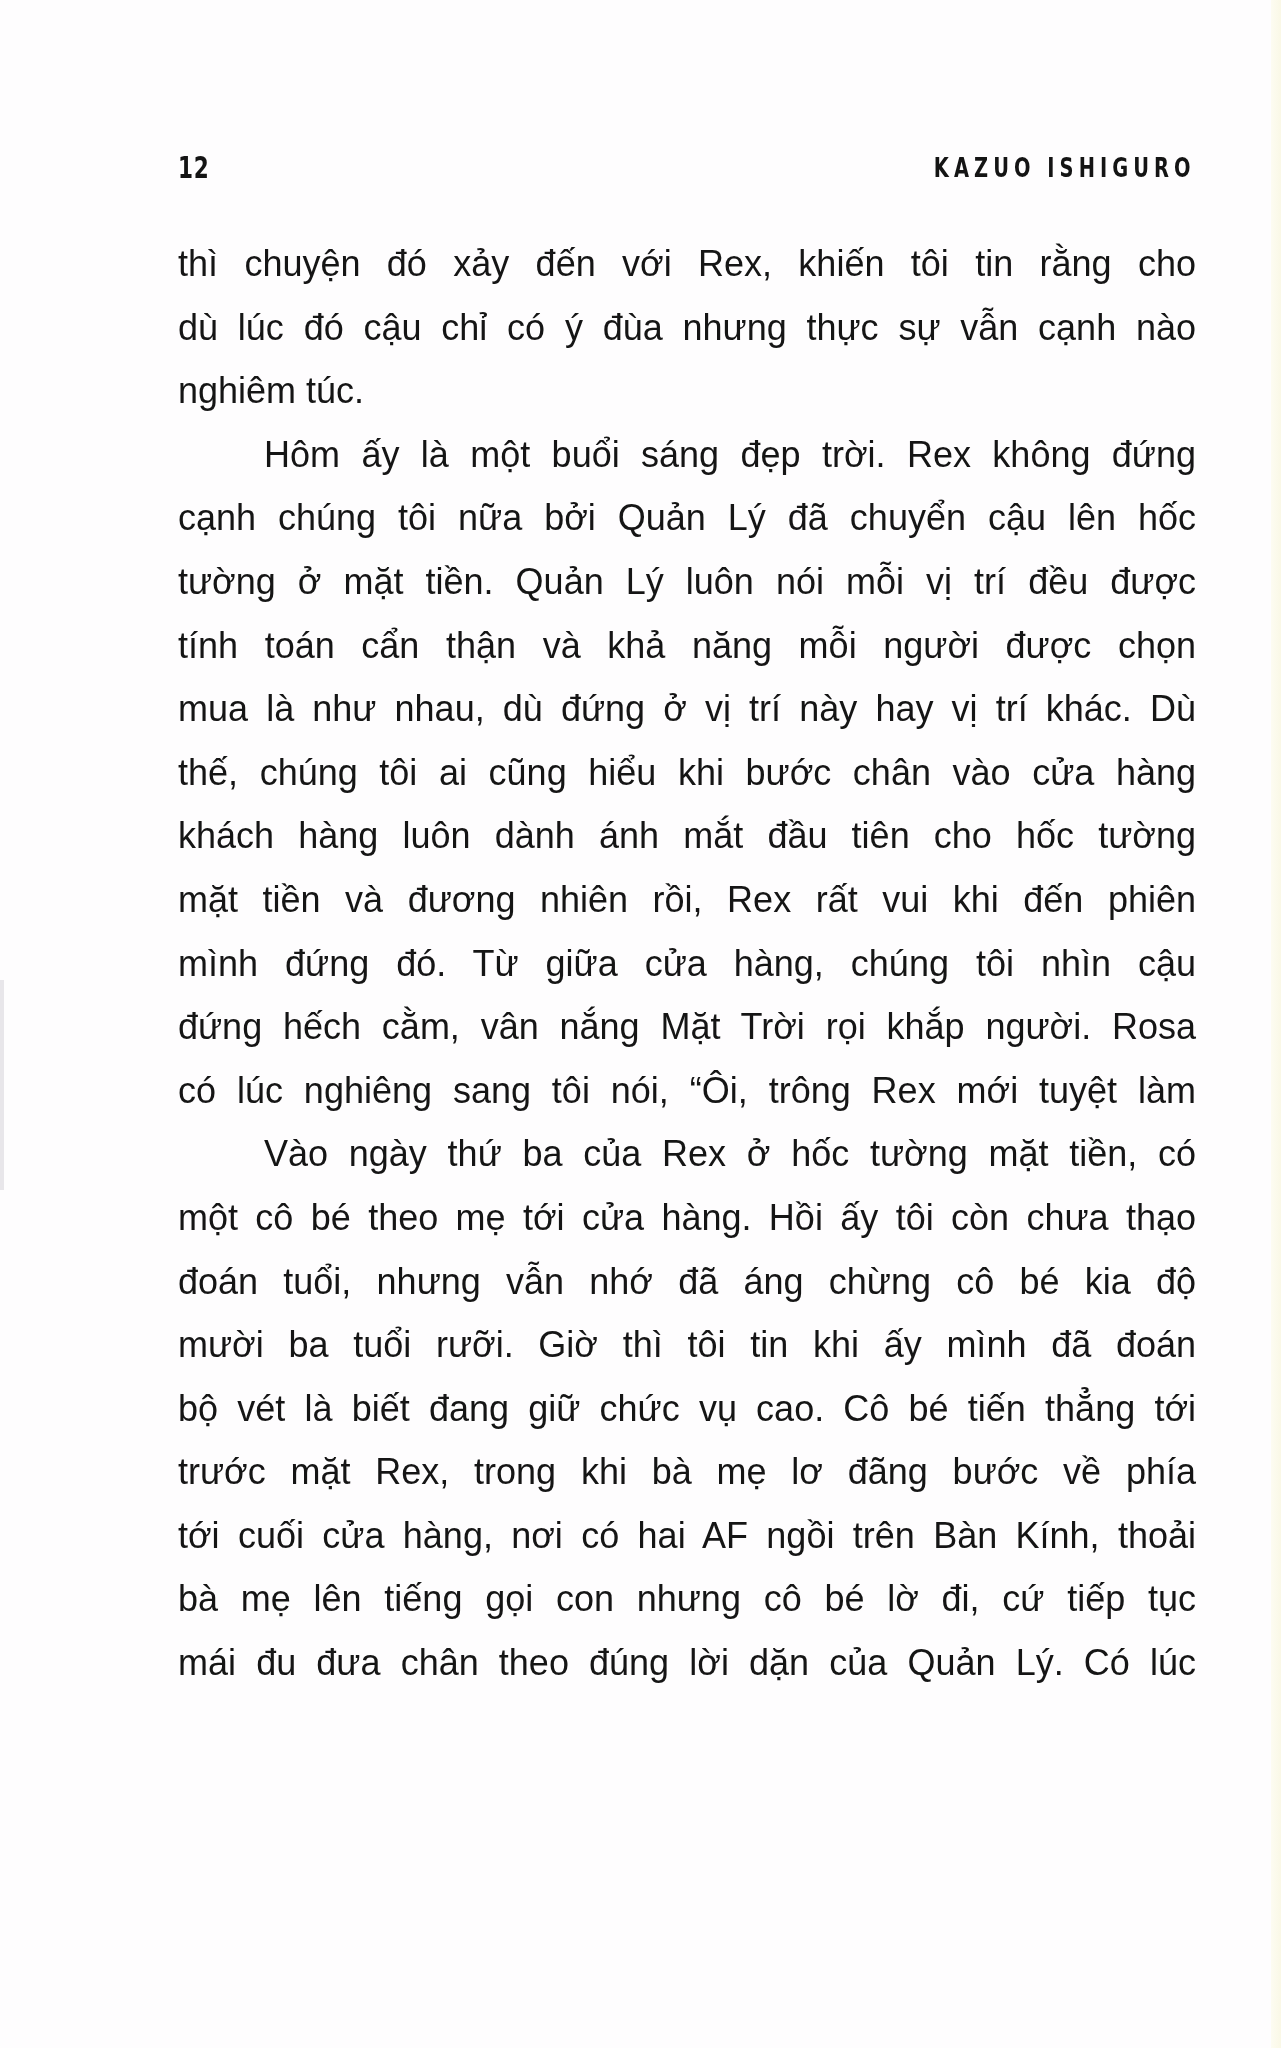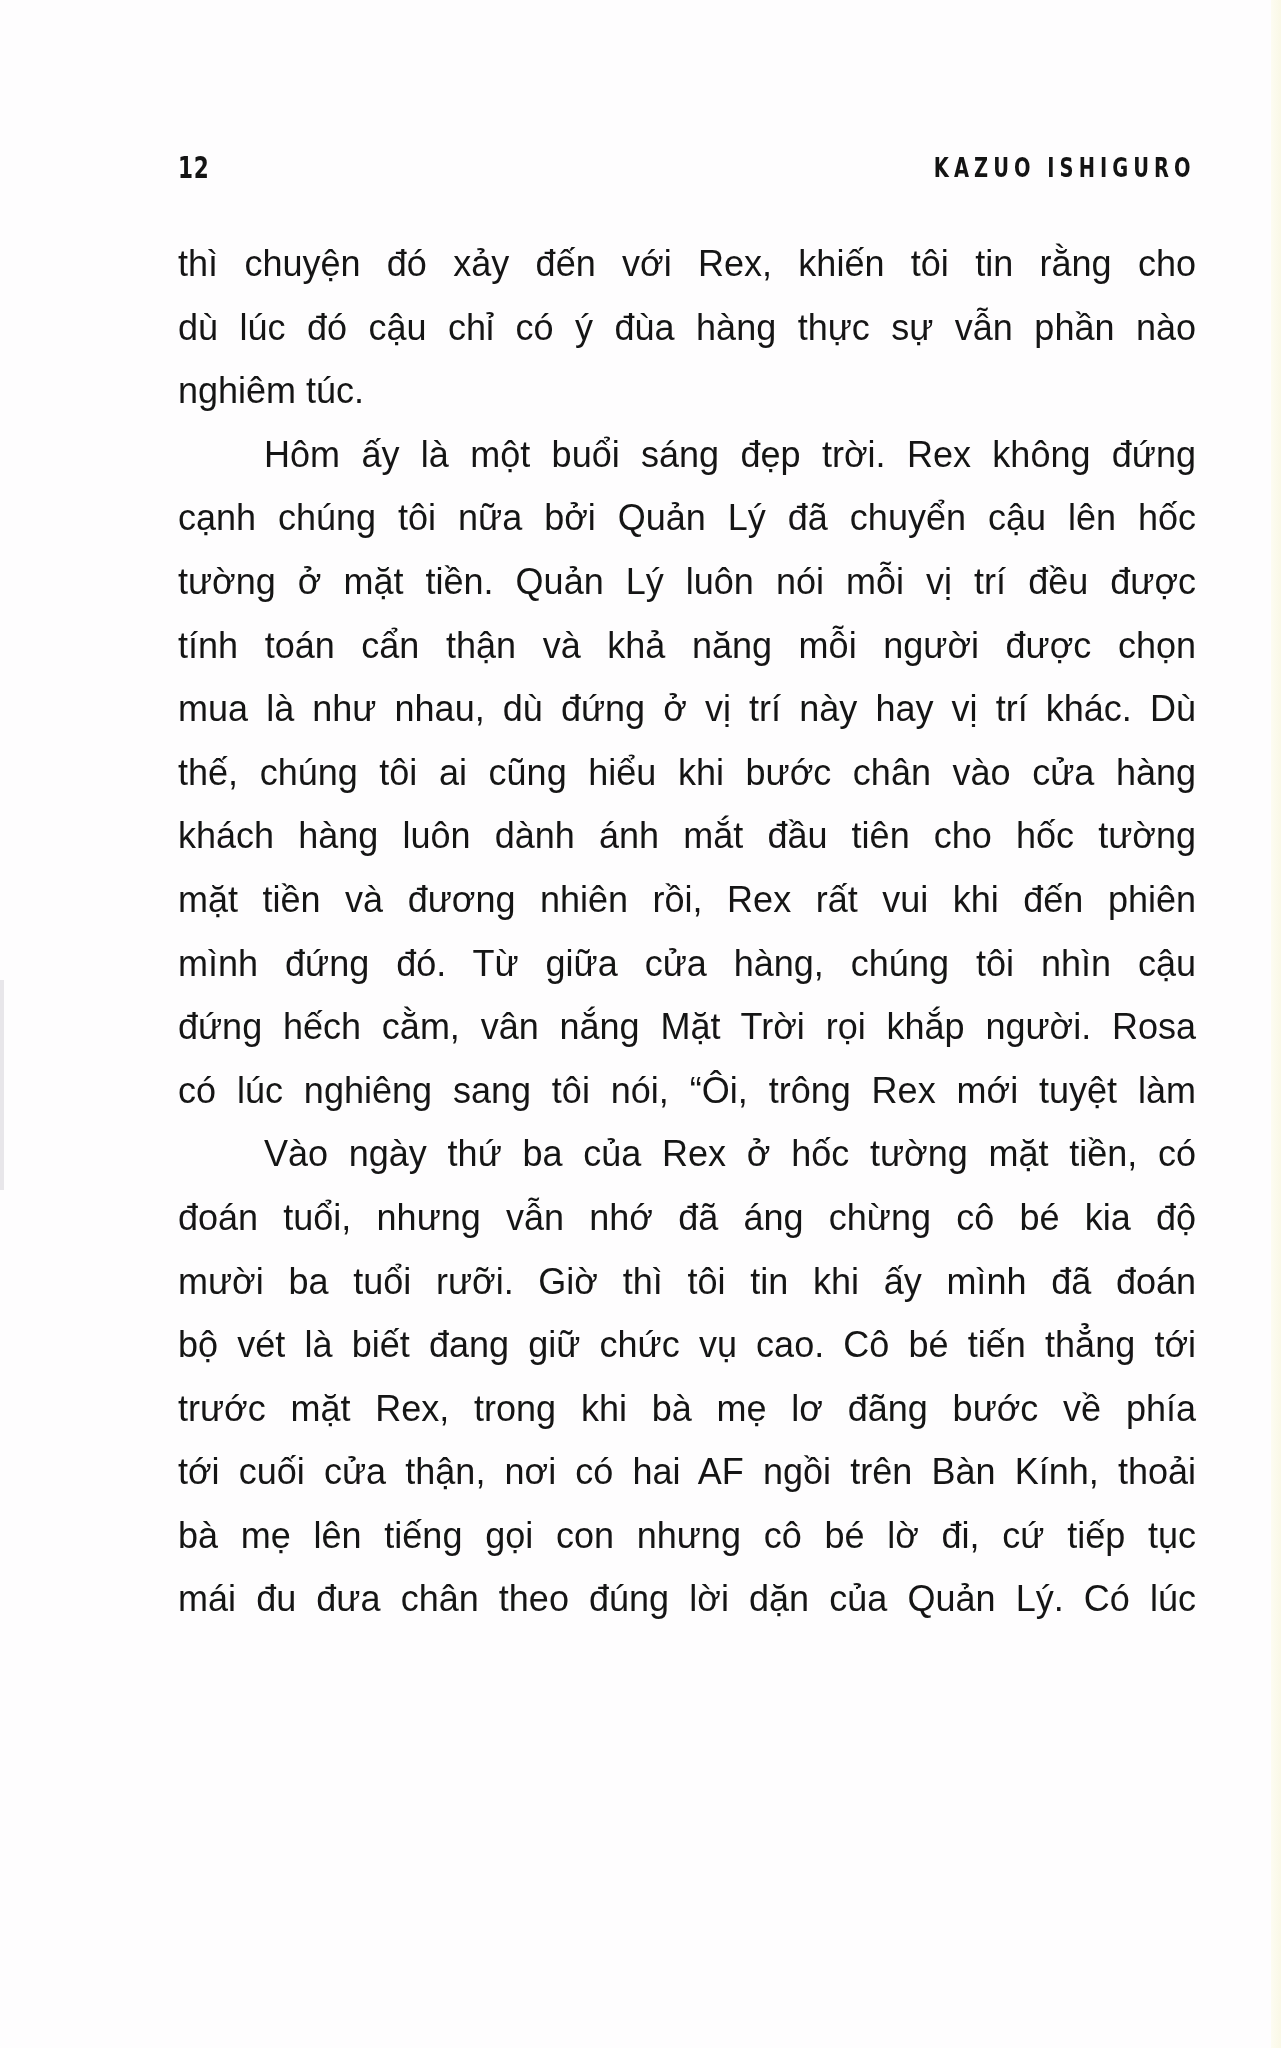--- a/index.html
+++ b/index.html
@@ -89,34 +89,35 @@
 <div class="edge-strip"></div>
 <div class="left-shadow"></div>
 
 <div class="running-head">
   <span class="page-number">12</span>
   <span class="author-name">KAZUO ISHIGURO</span>
 </div>
 
 <div class="body-text" id="body-text">
     <span class="line">thì chuyện đó xảy đến với Rex, khiến tôi tin rằng cho</span>
-    <span class="line">dù lúc đó cậu chỉ có ý đùa hàng thực sự vẫn phần nào</span>
+    <span class="line">dù lúc đó cậu chỉ có ý đùa nhưng thực sự vẫn cạnh nào</span>
     <span class="line last">nghiêm túc.</span>
     <span class="line indent">Hôm ấy là một buổi sáng đẹp trời. Rex không đứng</span>
     <span class="line">cạnh chúng tôi nữa bởi Quản Lý đã chuyển cậu lên hốc</span>
     <span class="line">tường ở mặt tiền. Quản Lý luôn nói mỗi vị trí đều được</span>
     <span class="line">tính toán cẩn thận và khả năng mỗi người được chọn</span>
     <span class="line">mua là như nhau, dù đứng ở vị trí này hay vị trí khác. Dù</span>
     <span class="line">thế, chúng tôi ai cũng hiểu khi bước chân vào cửa hàng</span>
     <span class="line">khách hàng luôn dành ánh mắt đầu tiên cho hốc tường</span>
     <span class="line">mặt tiền và đương nhiên rồi, Rex rất vui khi đến phiên</span>
     <span class="line">mình đứng đó. Từ giữa cửa hàng, chúng tôi nhìn cậu</span>
     <span class="line">đứng hếch cằm, vân nắng Mặt Trời rọi khắp người. Rosa</span>
     <span class="line">có lúc nghiêng sang tôi nói, “Ôi, trông Rex mới tuyệt làm</span>
     <span class="line indent">Vào ngày thứ ba của Rex ở hốc tường mặt tiền, có</span>
+    <span class="line">một cô bé theo mẹ tới cửa hàng. Hồi ấy tôi còn chưa thạo</span>
     <span class="line">đoán tuổi, nhưng vẫn nhớ đã áng chừng cô bé kia độ</span>
     <span class="line">mười ba tuổi rưỡi. Giờ thì tôi tin khi ấy mình đã đoán</span>
     <span class="line">bộ vét là biết đang giữ chức vụ cao. Cô bé tiến thẳng tới</span>
     <span class="line">trước mặt Rex, trong khi bà mẹ lơ đãng bước về phía</span>
-    <span class="line">tới cuối cửa thận, nơi có hai AF ngồi trên Bàn Kính, thoải</span>
+    <span class="line">tới cuối cửa hàng, nơi có hai AF ngồi trên Bàn Kính, thoải</span>
     <span class="line">bà mẹ lên tiếng gọi con nhưng cô bé lờ đi, cứ tiếp tục</span>
     <span class="line">mái đu đưa chân theo đúng lời dặn của Quản Lý. Có lúc</span>
   </div>
 
 </body></html>

